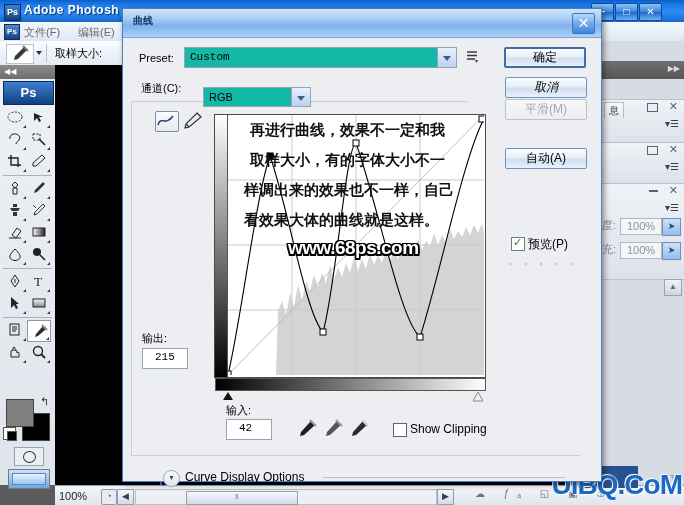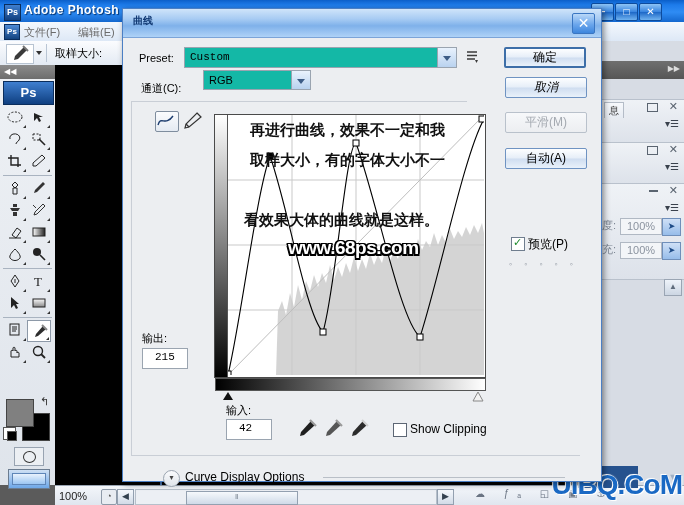--- a/index.html
+++ b/index.html
@@ -480,21 +480,21 @@
           <path d="M1 2 h10 M1 5.5 h10 M1 9 h8" stroke="#3b3b3b" stroke-width="1.6"></path>
           <path d="M9 10 l3 0 l-1.5 3z" fill="#3b3b3b"></path>
         </svg>
     </div>
 
     <div id="dlg-groupline"></div>
     <div id="dlg-groupline2"></div>
     <div id="dlg-bottomline"></div>
 
     <div class="dlg-label" style="left:10px;top:40px;">通道(C):</div>
-    <div class="dlg-combo" style="left:72px;top:29px;width:108px;height:20px;">
+    <div class="dlg-combo" style="left:72px;top:46px;width:108px;height:20px;">
       <span class="val" style="font-family:'Liberation Sans',sans-serif;">RGB</span>
       <span class="arrow"></span>
     </div>
 
     <div class="abs" style="left:24px;top:70px;width:22px;height:19px;background:linear-gradient(to bottom,#fbfcfe,#e4eaf2);border:1px solid #7f8d9e;border-radius:2px;">
       <svg width="20" height="17" style="position:absolute;left:0;top:0;">
         <path d="M2 13 C5 3, 9 15, 17 4" fill="none" stroke="#1c3c6e" stroke-width="1.4"></path>
       </svg>
     </div>
     <div class="abs" style="left:52px;top:71px;">
@@ -537,20 +537,21 @@
             <rect x="39" y="38" width="6" height="6" fill="#000000" stroke="#000" stroke-width="1"></rect>
             <rect x="92" y="214" width="6" height="6" fill="#ffffff" stroke="#000" stroke-width="1"></rect>
             <rect x="125" y="25" width="6" height="6" fill="#ffffff" stroke="#000" stroke-width="1"></rect>
             <rect x="189" y="219" width="6" height="6" fill="#ffffff" stroke="#000" stroke-width="1"></rect>
             <rect x="251" y="1" width="6" height="6" fill="#ffffff" stroke="#000" stroke-width="1"></rect>
           </g>
         </svg>
 
         <div class="overlay-line" style="top:6px;">再进行曲线，效果不一定和我</div>
         <div class="overlay-line" style="top:36px;">取样大小，有的字体大小不一</div>
+        <div class="overlay-line" style="top:66px;left:16px;">样调出来的效果也不一样，自己</div>
         <div class="overlay-line" style="top:96px;left:16px;">看效果大体的曲线就是这样。</div>
         <div id="overlay-watermark">www.68ps.com</div>
       </div>
     </div>
 
     <div id="grad-h"></div>
     <div id="marker-black"></div>
     <div id="marker-white-outline">
       <svg width="12" height="10">
           <path d="M6 0 L11 9 L1 9 Z" fill="#f2f2f2" stroke="#888" stroke-width="1"></path>
@@ -588,21 +589,21 @@
     </div>
 
     <div class="abs" style="left:32px;top:429px;">
       <span id="cdo-circle">▾</span>
       <span style="position:absolute;left:22px;top:0px;font-size:12px;white-space:nowrap;">Curve Display Options</span>
       <span id="cdo-line"></span>
     </div>
 
     <div class="dlg-btn primary" style="left:373px;top:6px;">确定</div>
     <div class="dlg-btn" style="left:374px;top:36px;font-style:italic;">取消</div>
-    <div class="dlg-btn disabled" style="left:374px;top:71px;">平滑(M)</div>
+    <div class="dlg-btn disabled" style="left:374px;top:58px;">平滑(M)</div>
     <div class="dlg-btn" style="left:374px;top:107px;">自动(A)</div>
 
     <div id="preview-row">
       <span id="preview-check"></span>
       <span id="preview-label">预览(P)</span>
     </div>
     <div id="dots-row">◦◦◦◦◦</div>
   </div>
 </div>
 

